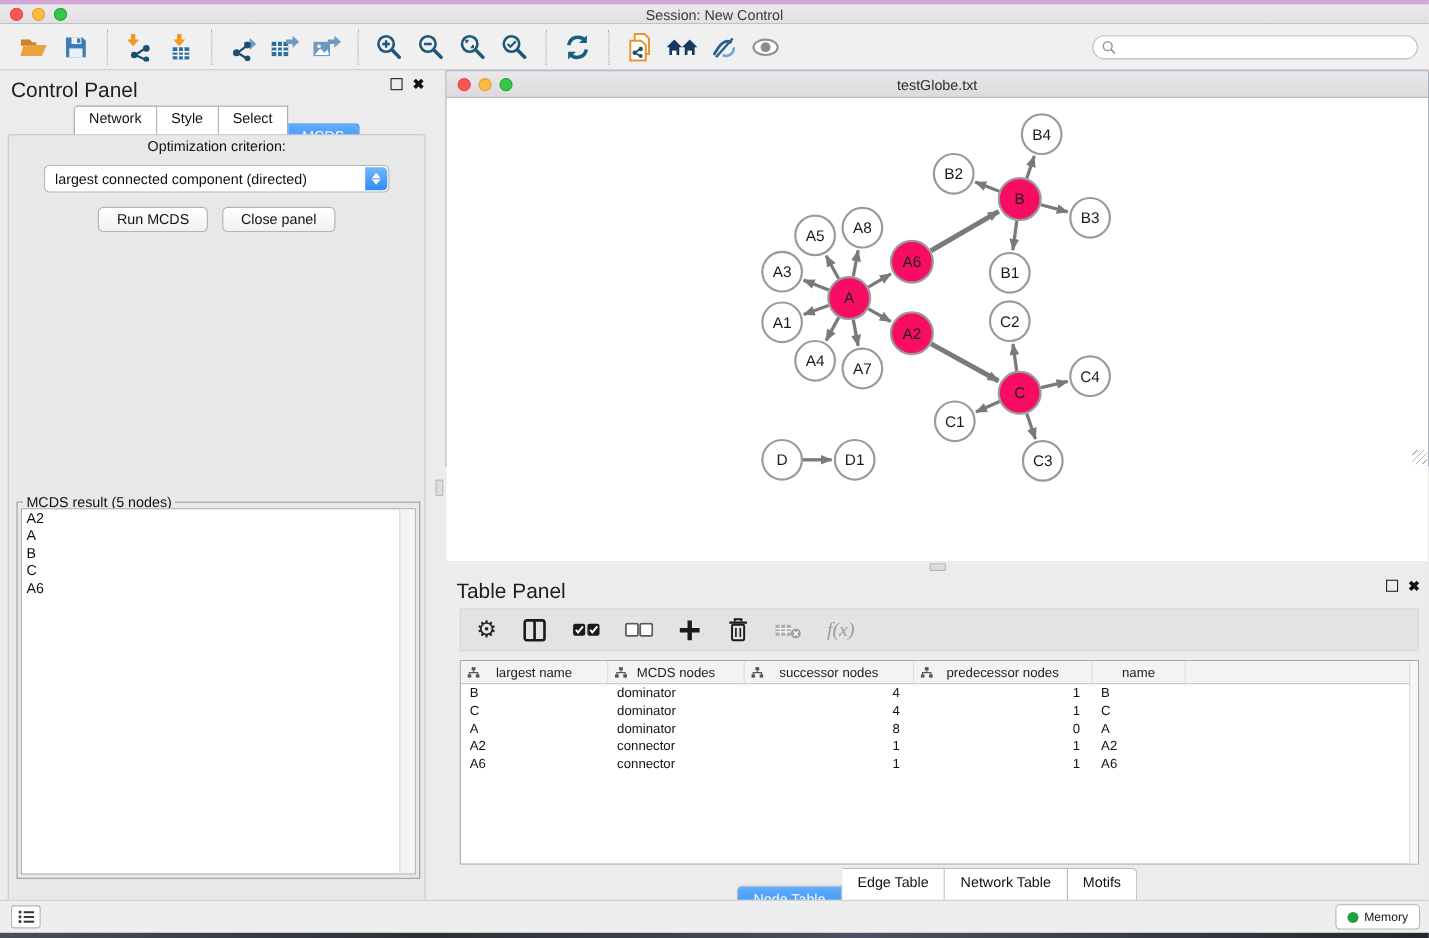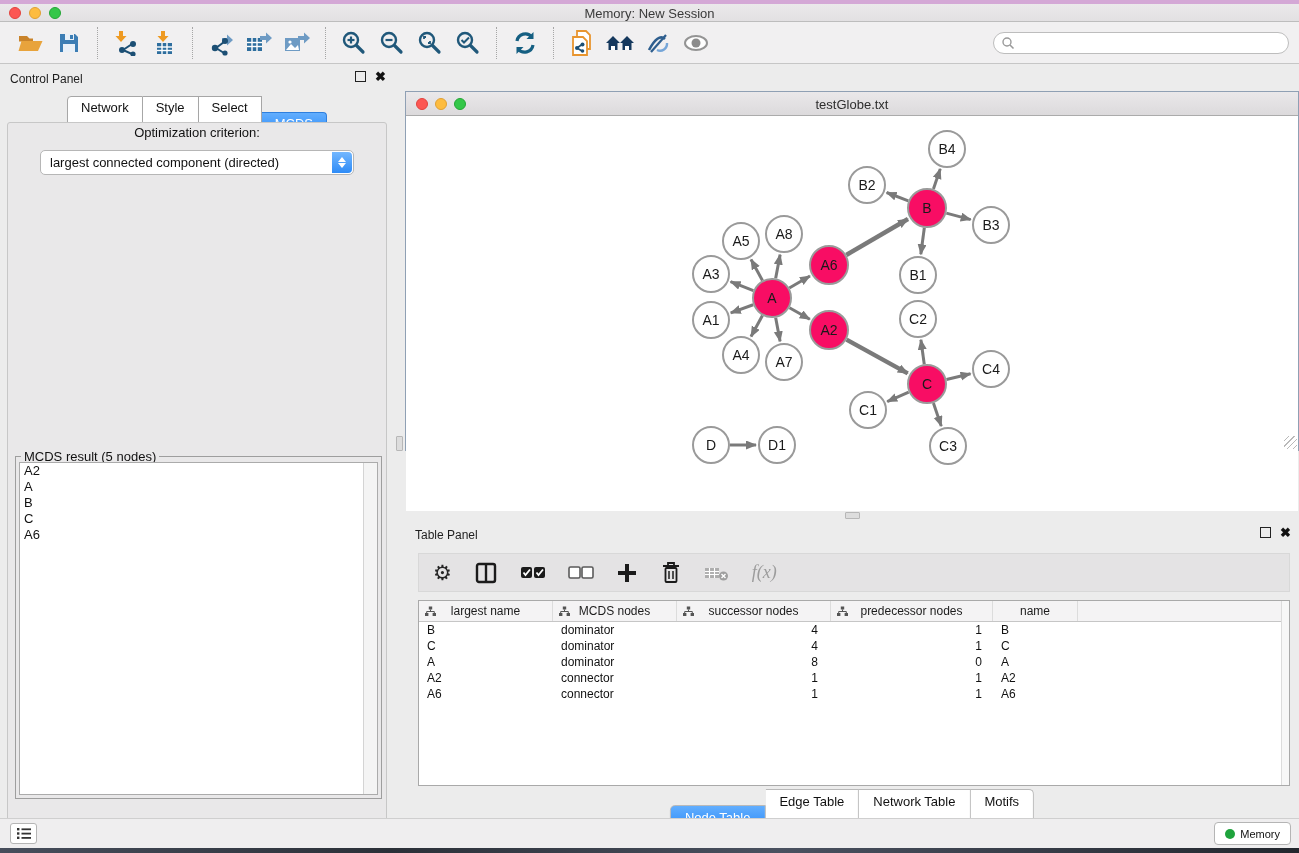--- a/index.html
+++ b/index.html
@@ -24,21 +24,21 @@
     background:#F1F0F1; border-bottom:1px solid #C6C6C6; display:flex; align-items:center; padding-left:12px; }
   .tbtn { width:38px; height:36px; display:flex; align-items:center; justify-content:center; flex:0 0 auto; }
   .tsep { width:1px; height:32px; border-left:1px dotted #A6A6A6; margin:0 9px; flex:0 0 auto; }
   .search-wrap { margin-left:auto; margin-right:10px; width:296px; height:22px; position:relative; }
   .search-input { width:100%; height:100%; border:1px solid #BDBDBD; border-radius:12px;
     background:#fff; padding:0 8px 0 26px; font-size:12px; color:#333; outline:none; }
   .search-mag { position:absolute; left:8px; top:4px; width:14px; height:14px; }
 
   
   .control-panel { position:absolute; left:0; top:64px; width:394px; height:756px; background:#ECECEC; }
-  .panel-title { position:absolute; left:10px; top:8px; font-size:12px; color:#1e1e1e; }
+  .panel-title { position:absolute; left:10px; top:8px; font-size:19px; color:#1e1e1e; }
   .panel-btns { position:absolute; right:8px; top:7px; display:flex; gap:9px; align-items:center; }
   .float-btn { width:11px; height:11px; border:1.5px solid #222; background:transparent; }
   .close-btn { font-size:13px; font-weight:bold; color:#111; line-height:11px; }
 
   .cp-tabs { position:absolute; top:32px; left:50%; transform:translateX(-50%); display:flex; }
   .seg-tab { padding:3px 13px; font-size:13px; color:#111; background:#fff;
     border:1px solid #A6A6A6; border-left:none; white-space:nowrap; }
   .seg-tab:first-child { border-left:1px solid #A6A6A6; border-radius:4px 0 0 4px; }
   .seg-tab:last-child { border-radius:0 4px 4px 0; }
   .seg-tab.active { background:linear-gradient(#62AEFE,#2E8BF8); color:#fff; border-color:#2E7FDE;margin-top:16px; }
@@ -68,21 +68,21 @@
   .mcds-scroll { position:absolute; right:0; top:0; bottom:0; width:14px;
     background:#F4F4F4; border-left:1px solid #D4D4D4; }
 
   
   .v-splitter { position:absolute; left:394px; top:64px; width:11px; height:756px; background:#ECECEC; }
   .v-grip { position:absolute; left:2px; top:372px; width:7px; height:15px;
     background:#DDDDDD; border:1px solid #B7B7B7; border-radius:1px; }
 
   
   .net-window { position:absolute; left:405px; top:64px; width:894px; height:360px;
-    background:#fff; border:1px solid #8FA0B4;margin-top:27px; }
+    background:#fff; border:1px solid #8FA0B4; }
   .net-titlebar { position:relative; height:24px; background:linear-gradient(#EAE8EA,#DCDADC);
     border-bottom:1px solid #ABABAB; }
   .net-lights { position:absolute; left:10px; top:6px; display:flex; gap:7px; }
   .net-title { position:absolute; left:0; top:5px; width:100%; text-align:center; font-size:13px; color:#2e2e2e; }
   .net-canvas { position:absolute; left:0; top:24px; width:892px; height:421px; background:#fff; }
   .resize-grip { position:absolute; right:1px; bottom:1px; width:13px; height:13px;
     background:repeating-linear-gradient(135deg, transparent 0 3px, #B9B9B9 3px 4px); }
 
   
   .h-splitter { position:absolute; left:405px; top:511px; width:894px; height:9px; background:#ECECEC; }
@@ -139,21 +139,21 @@
 
 <div id="app">
 
   <div class="titlebar">
     <div class="accent"></div>
     <div class="lights">
       <div class="light l-red"></div>
       <div class="light l-yellow"></div>
       <div class="light l-green"></div>
     </div>
-    <div class="main-title">Memory: New Session</div>
+    <div class="main-title">Session: New Control</div>
   </div>
 
   <div class="toolbar">
     <div class="tbtn">
       <svg width="28" height="24" viewBox="0 0 28 24">
           <path d="M2 5 h8 l2.5 2.5 H16 v3 H2 z" fill="#C9832A"></path>
           <path d="M4.5 10 h21 l-4.5 10 H1.5 z" fill="#E8A33C"></path>
         </svg>
     </div>
     <div class="tbtn">
@@ -318,20 +318,24 @@
         <div class="seg-tab active">MCDS</div>
       </div>
     <div class="cp-content">
       <div class="opt-label">Optimization criterion:</div>
       <div class="combo">
         <div class="combo-text">largest connected component (directed)</div>
         <div class="combo-stepper">
           <div class="chev-up"></div>
             <div class="chev-down"></div>
         </div>
+      </div>
+      <div class="cp-buttons">
+        <button class="push-btn">Run MCDS</button>
+        <button class="push-btn">Close panel</button>
       </div>
       <div class="mcds-fieldset">
         <div class="mcds-legend">MCDS result (5 nodes)</div>
         <div class="mcds-list">
           <div>
               <div class="mcds-item">A2</div>
               <div class="mcds-item">A</div>
               <div class="mcds-item">B</div>
               <div class="mcds-item">C</div>
               <div class="mcds-item">A6</div>

